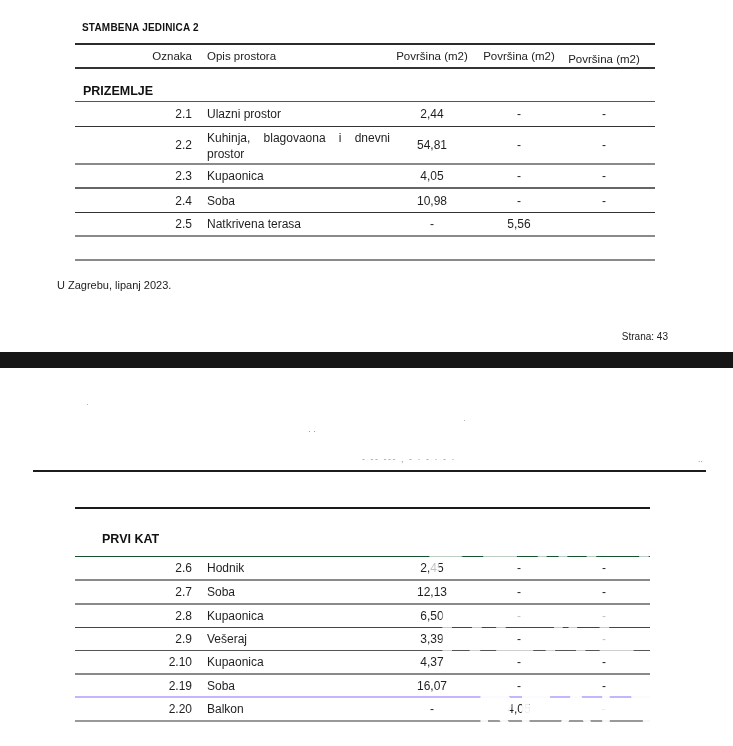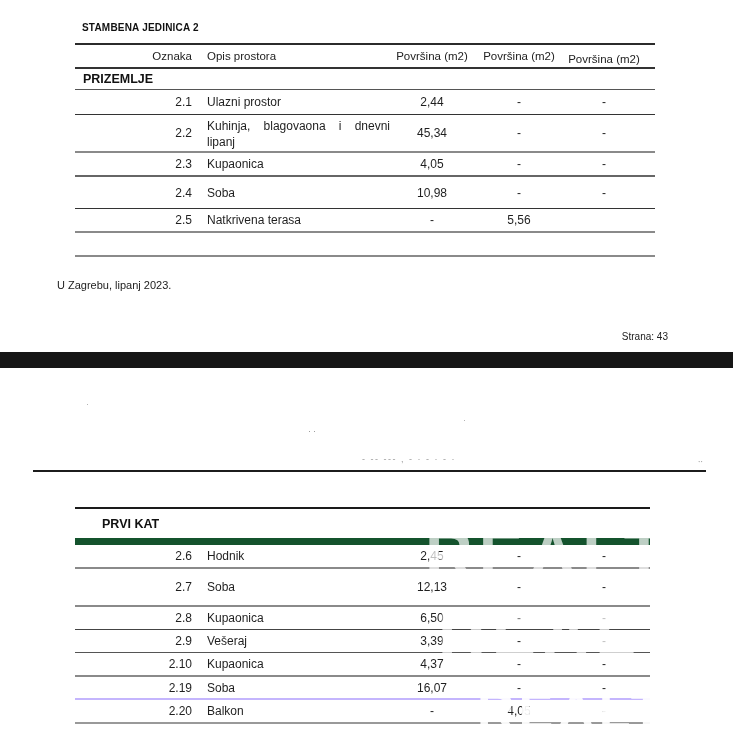--- a/index.html
+++ b/index.html
@@ -28,36 +28,36 @@
   .c-ozn  { left:0;     width:117px; justify-content:flex-end; }
   .c-opis { left:132px; width:185px; }
   .c-a1   { left:310px; width:94px;  justify-content:center; }
   .c-a2   { left:404px; width:80px;  justify-content:center; }
   .c-a3   { left:484px; width:90px;  justify-content:center; }
 
   .hdr-row { height:24px; border-bottom:2px solid #333; font-size:11.5px; color:#222; }
   .hdr-row .c-opis { left:132px; }
   .hdr-row .c-a3 { transform:translateY(3px); }
 
-  .sect-row { height:21px; border-bottom:1px solid #555; }
+  .sect-row { height:21px; border-bottom:1px solid #555;margin-top:12px; }
   .sect-label { position:absolute; left:8px; top:0; bottom:0; display:flex; align-items:center;
                 font-weight:bold; font-size:12.5px; color:#111; }
-  .table2 .sect-row { height:36px; border-bottom:7px solid #14532d; }
+  .table2 .sect-row { height:36px; border-bottom:1px solid #14532d; }
   .table2 .sect-label { left:27px; }
 
   .r1 { height:25px; border-bottom:1px solid #333; }
   .r2 { height:38px; border-bottom:2px solid #8a8a8a; }
   .r2 .c-opis { display:block; padding-top:3px; width:183px; text-align:justify; line-height:16px; }
   .r3 { height:24px; border-bottom:2px solid #666; }
-  .r4 { height:32px; border-bottom:1px solid #333; }
+  .r4 { height:24px; border-bottom:1px solid #333; }
   .r5 { height:24px; border-bottom:2px solid #8a8a8a; }
   .r-empty { height:24px; border-bottom:2px solid #8a8a8a; }
 
   .q1 { height:24px; border-bottom:2px solid #8a8a8a; }
-  .q2 { height:38px; border-bottom:2px solid #8a8a8a; }
+  .q2 { height:24px; border-bottom:2px solid #8a8a8a; }
   .q3 { height:23px; border-bottom:1px solid #444; }
   .q4 { height:23px; border-bottom:1px solid #555; }
   .q5 { height:24px; border-bottom:2px solid #8a8a8a; }
   .q6 { height:23px; border-bottom:2px solid #c4b5fd; }
   .q7 { height:24px; border-bottom:2px solid #999; }
 
   .total-row { height:26px; border-bottom:2px solid #4a4a4a; background:#c4b5fd;margin-top:44px; }
   .total-label { position:absolute; left:38px; top:0; bottom:0; display:flex; align-items:center;
                  font-weight:bold; font-size:12.5px; color:#111; }
   .total-row .c-a1 { font-weight:bold; }
@@ -114,22 +114,22 @@
       <div class="t-row r1">
         <span class="cell c-ozn">2.1</span>
         <span class="cell c-opis">Ulazni prostor</span>
         <span class="cell c-a1">2,44</span>
         <span class="cell c-a2">-</span>
         <span class="cell c-a3">-</span>
       </div>
 
       <div class="t-row r2">
         <span class="cell c-ozn">2.2</span>
-        <span class="cell c-opis">Kuhinja, blagovaona i dnevni lipanj</span>
-        <span class="cell c-a1">45,34</span>
+        <span class="cell c-opis">Kuhinja, blagovaona i dnevni prostor</span>
+        <span class="cell c-a1">54,81</span>
         <span class="cell c-a2">-</span>
         <span class="cell c-a3">-</span>
       </div>
 
       <div class="t-row r3">
         <span class="cell c-ozn">2.3</span>
         <span class="cell c-opis">Kupaonica</span>
         <span class="cell c-a1">4,05</span>
         <span class="cell c-a2">-</span>
         <span class="cell c-a3">-</span>

